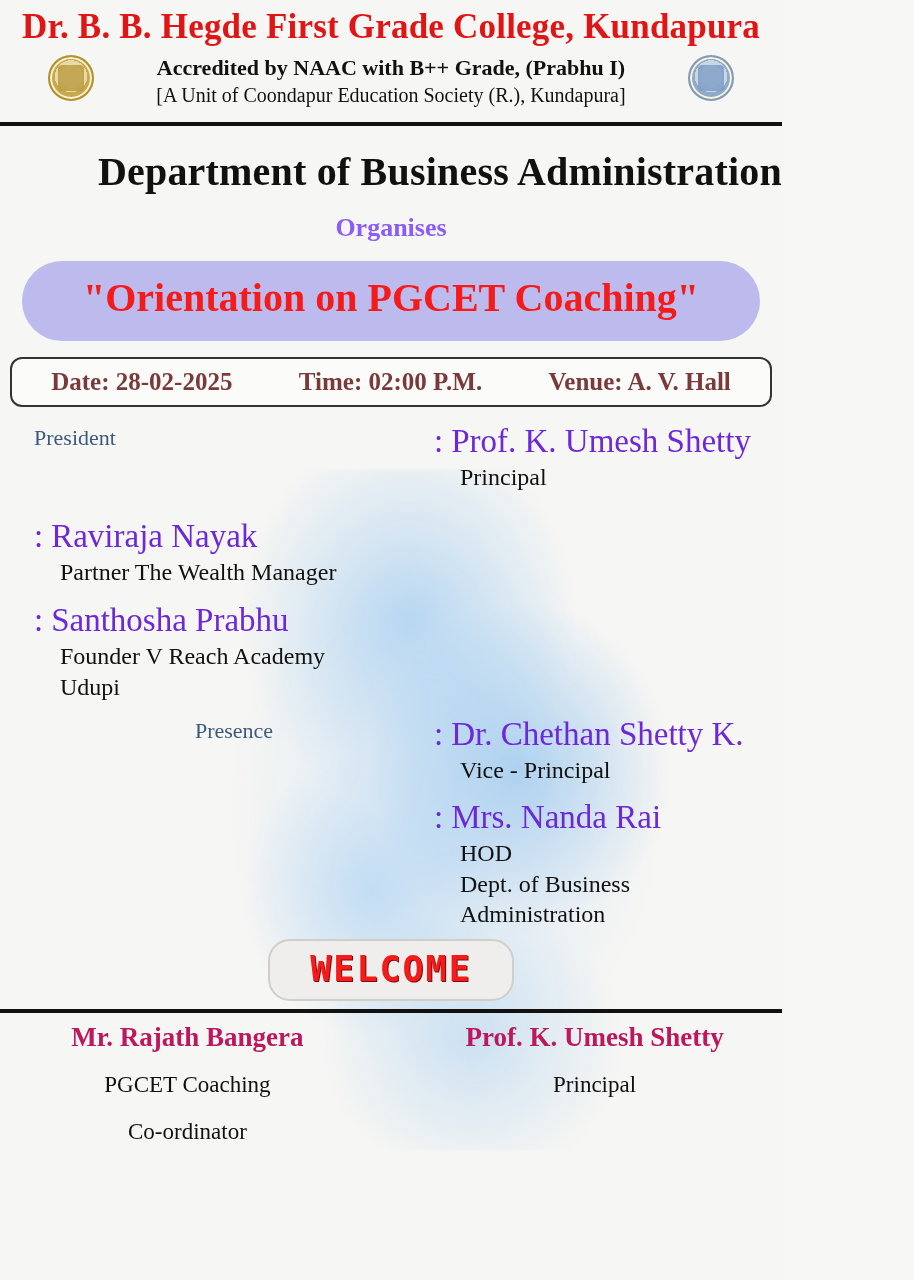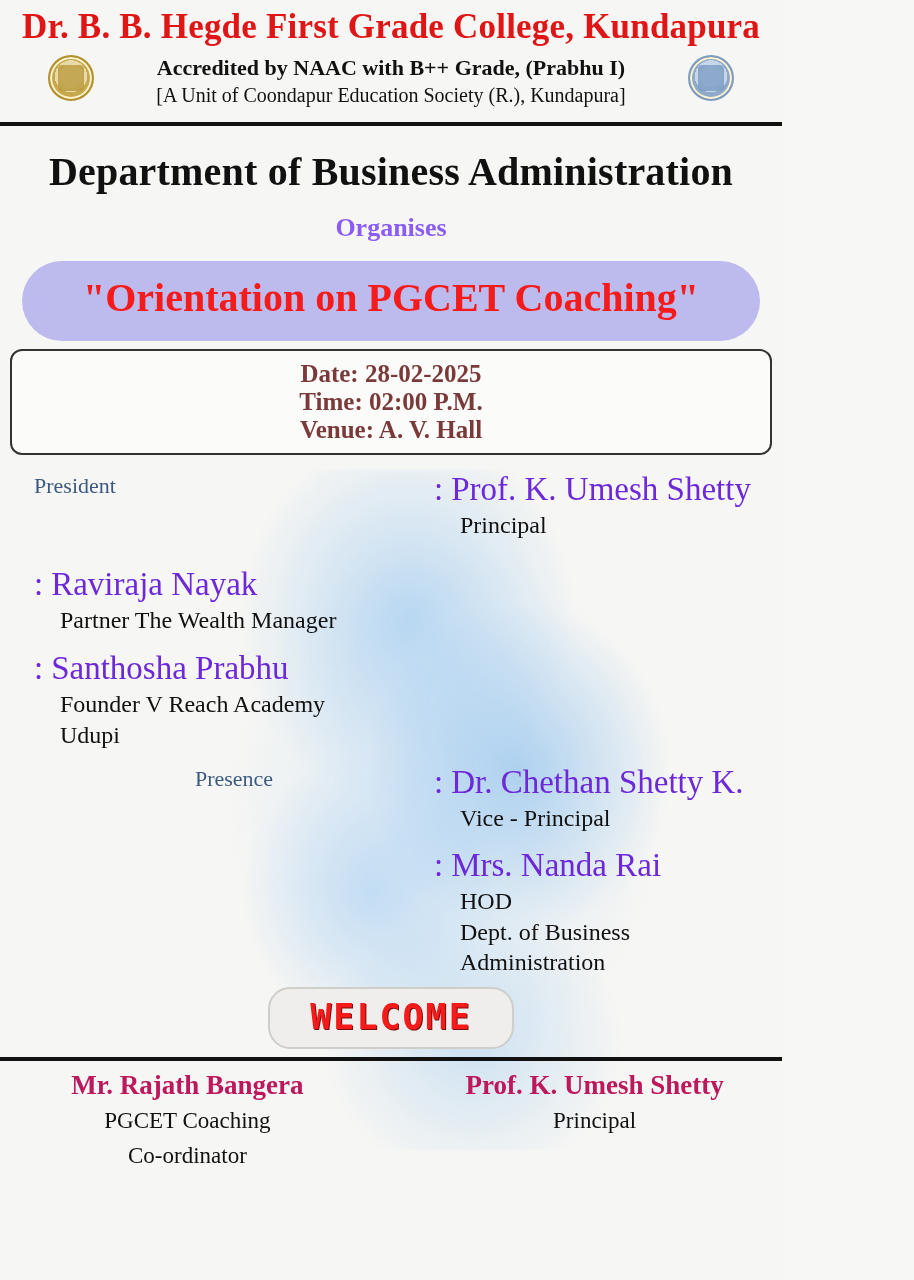--- a/index.html
+++ b/index.html
@@ -95,21 +95,21 @@
     background: #111;
     margin: 6px 0 0;
     position: relative;
     z-index: 3;
   }
 
   
   .dept {
     position: relative;
     z-index: 2;
-    text-align: center;
+    text-align: right;
     font-size: 40px;
     font-weight: bold;
     color: #111;
     margin-top: 22px;
     letter-spacing: 0.2px;
   }
   .organises {
     position: relative;
     z-index: 2;
     text-align: center;
@@ -139,29 +139,28 @@
     font-size: 30px;
     font-weight: bold;
     color: #111;
     margin-top: 6px;
   }
 
   
   .details {
     position: relative;
     z-index: 2;
-    margin: 8px 10px 0;
+    margin: 16px 10px 0;
     border: 2px solid #333;
     border-radius: 12px;
     background: #fbfbfa;
     display: flex;
     justify-content: space-around;
     align-items: center;
     padding: 9px 6px;
-    flex-direction: column;
   }
   .details .item {
     font-size: 25px;
     font-weight: bold;
     color: #7b3a3a;
     white-space: nowrap;
   }
 
   
   .roles {
@@ -245,21 +244,21 @@
   .footer-name {
     font-size: 27px;
     font-weight: bold;
     color: #be185d;
     line-height: 1.2;
   }
   .footer-sub {
     font-size: 23px;
     color: #111;
     line-height: 1.25;
-    margin-top: 6px;
+    margin-top: 18px;
   }
 </style>
 </head>
 <body>
 
 <div class="poster">
 
   <div class="watercolor"></div>
 
   <div class="header">

